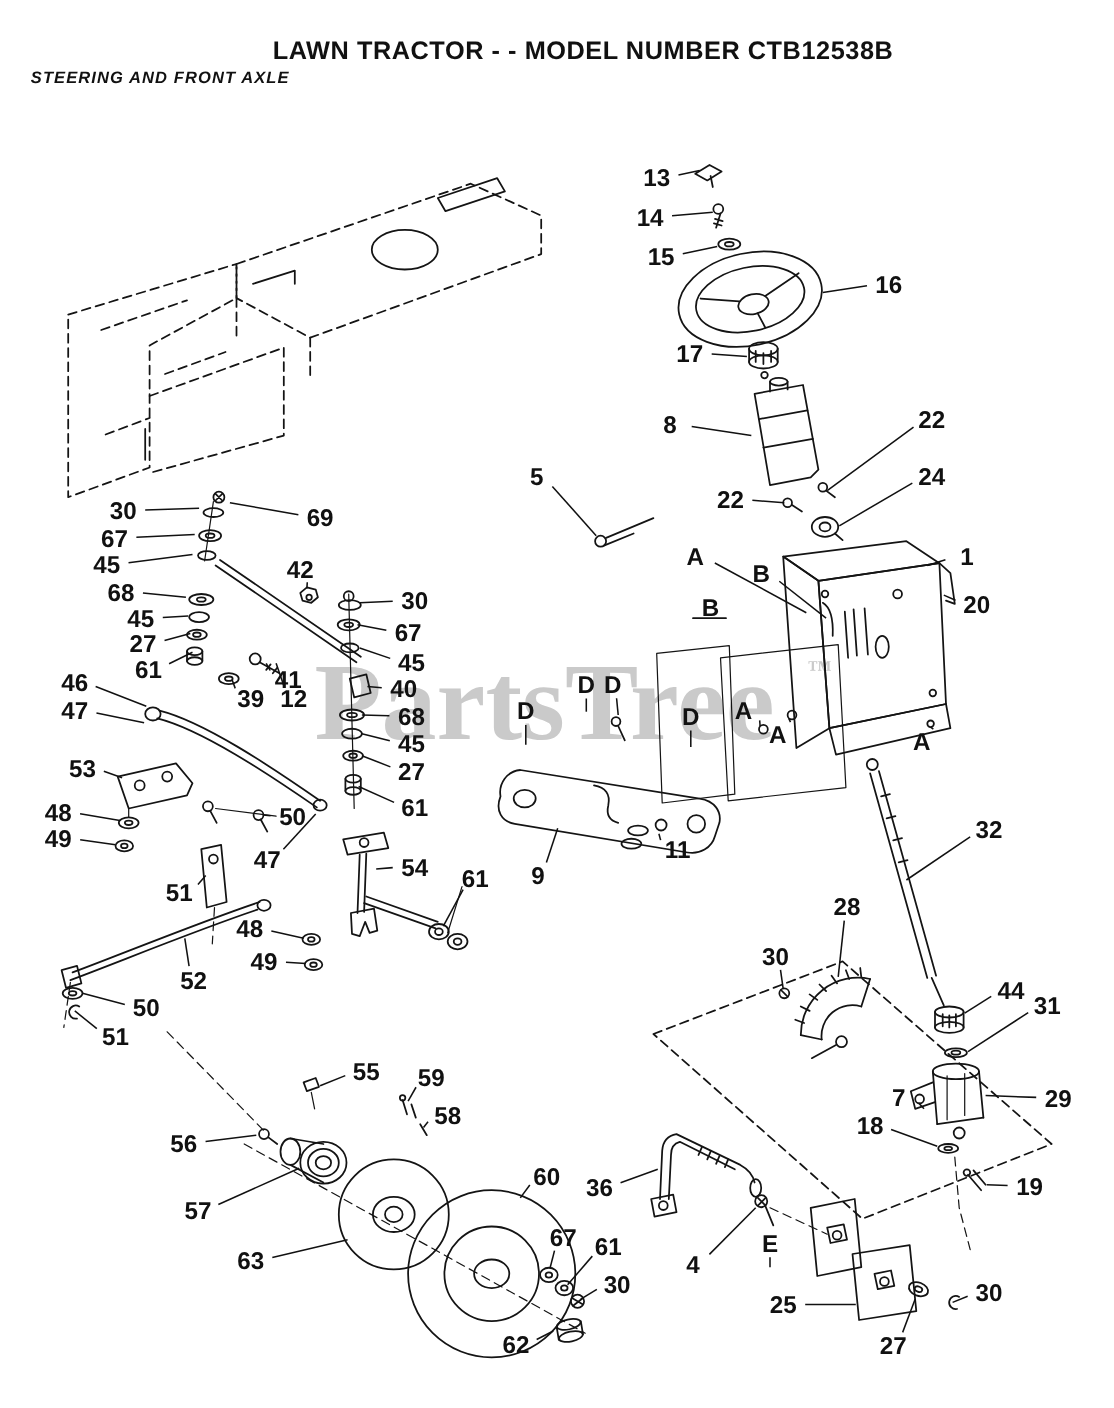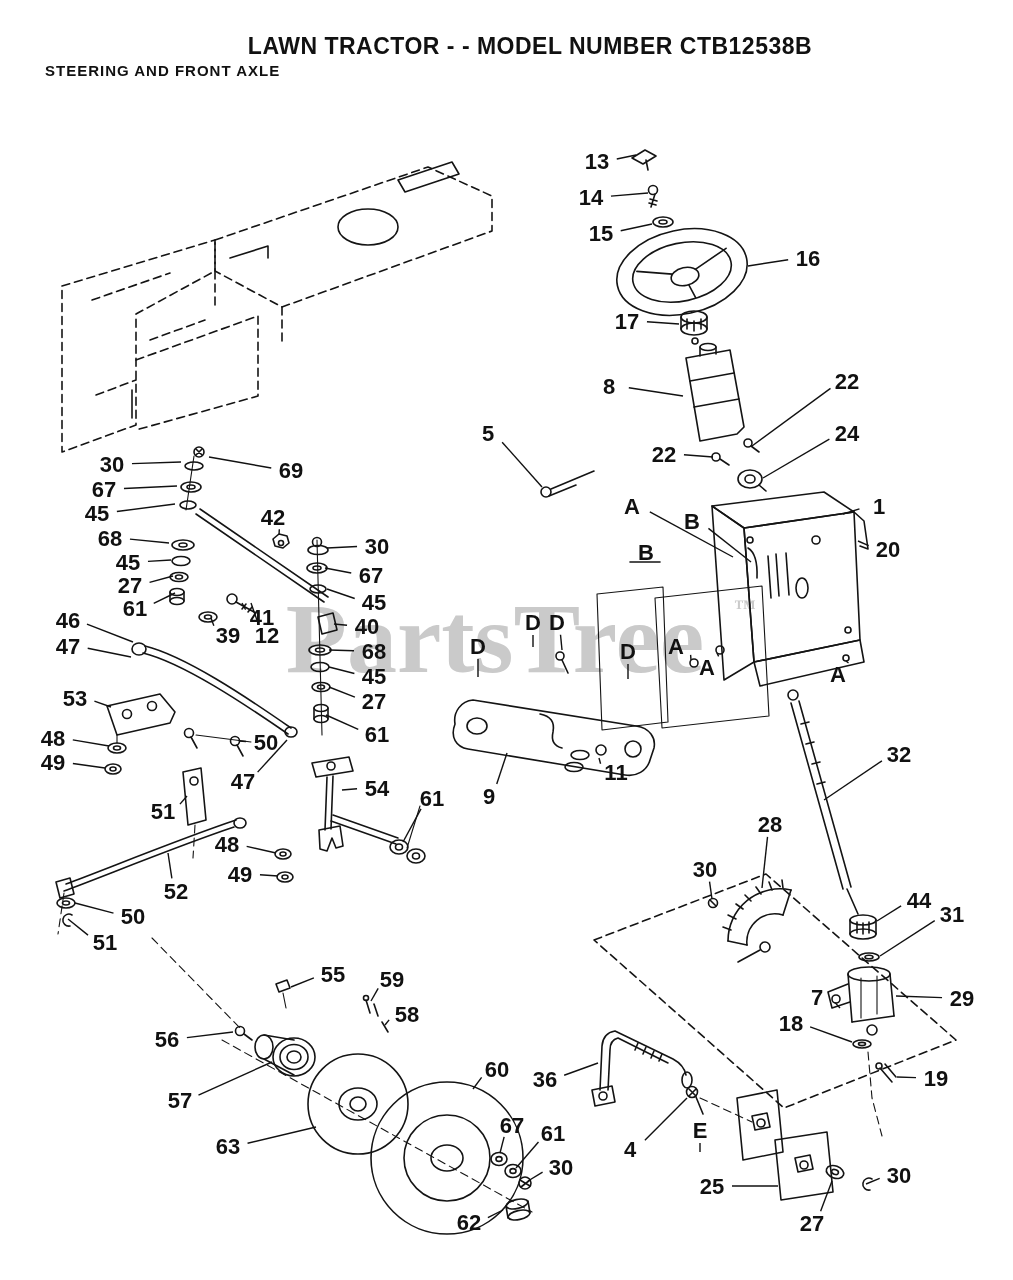--- a/index.html
+++ b/index.html
@@ -1,21 +1,21 @@
 <!DOCTYPE html>
 <html><head>
 <meta charset="utf-8">
 <style>
   html,body{margin:0;padding:0;background:#fff;}
   #page{position:relative;width:1013px;height:1280px;background:#ffffff;overflow:hidden;
         font-family:"Liberation Sans",sans-serif;}
   #title{position:absolute;top:33px;left:45px;width:970px;text-align:center;
          font-weight:bold;font-size:23px;letter-spacing:.5px;color:#111;}
-  #subtitle{position:absolute;top:62px;left:45px;font-weight:bold;font-size:15px;
-         letter-spacing:1px;color:#111;}
+  #subtitle{position:absolute;top:62px;left:28px;font-weight:bold;font-size:15px;
+         letter-spacing:1px;color:#111;font-style:italic;}
   svg#diagram{position:absolute;left:0;top:0;}
   .art{stroke:#141414;stroke-width:1.6;fill:none;stroke-linecap:round;stroke-linejoin:round;}
   .thin{stroke-width:1.1;}
   .dashed{stroke-dasharray:8 5;}
   .callout{font-family:"Liberation Sans",sans-serif;font-weight:bold;font-size:22px;
            fill:#111;text-anchor:middle;}
   .leader{stroke:#111;stroke-width:1.4;}
   .wm{font-family:"Liberation Serif",serif;font-weight:bold;fill:#bdbdbd;opacity:.8;
       text-anchor:middle;}
 </style>

